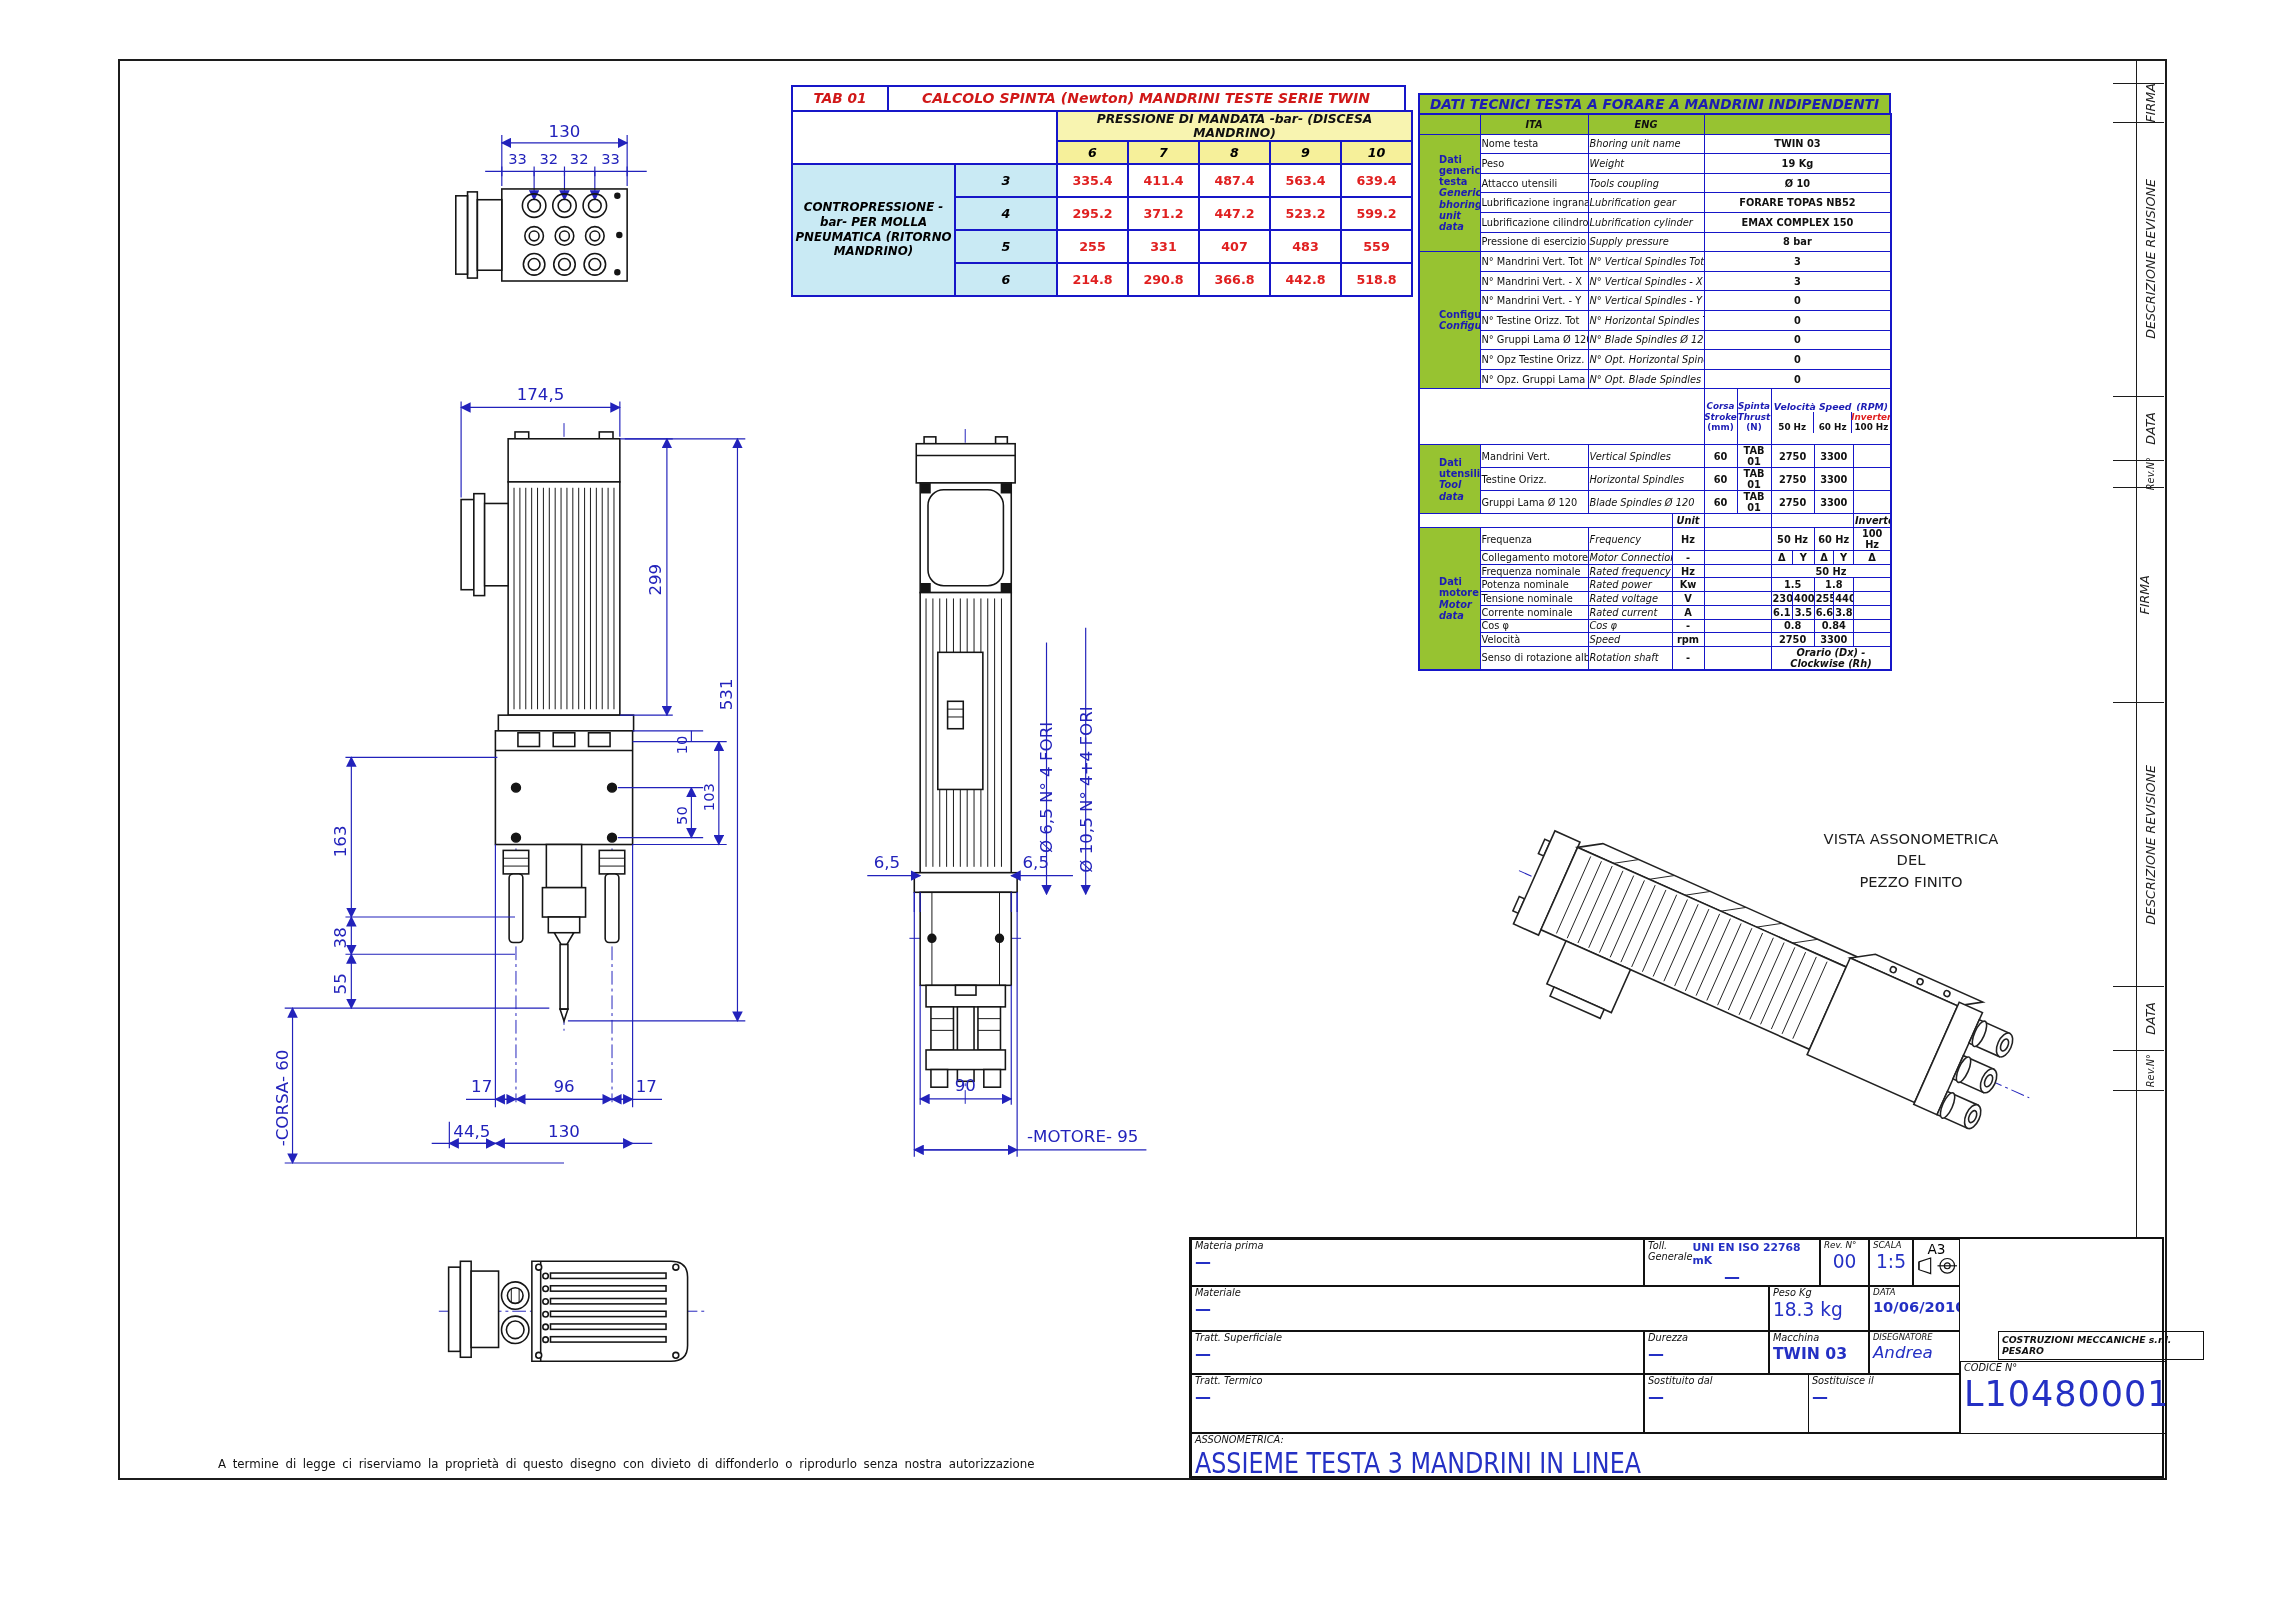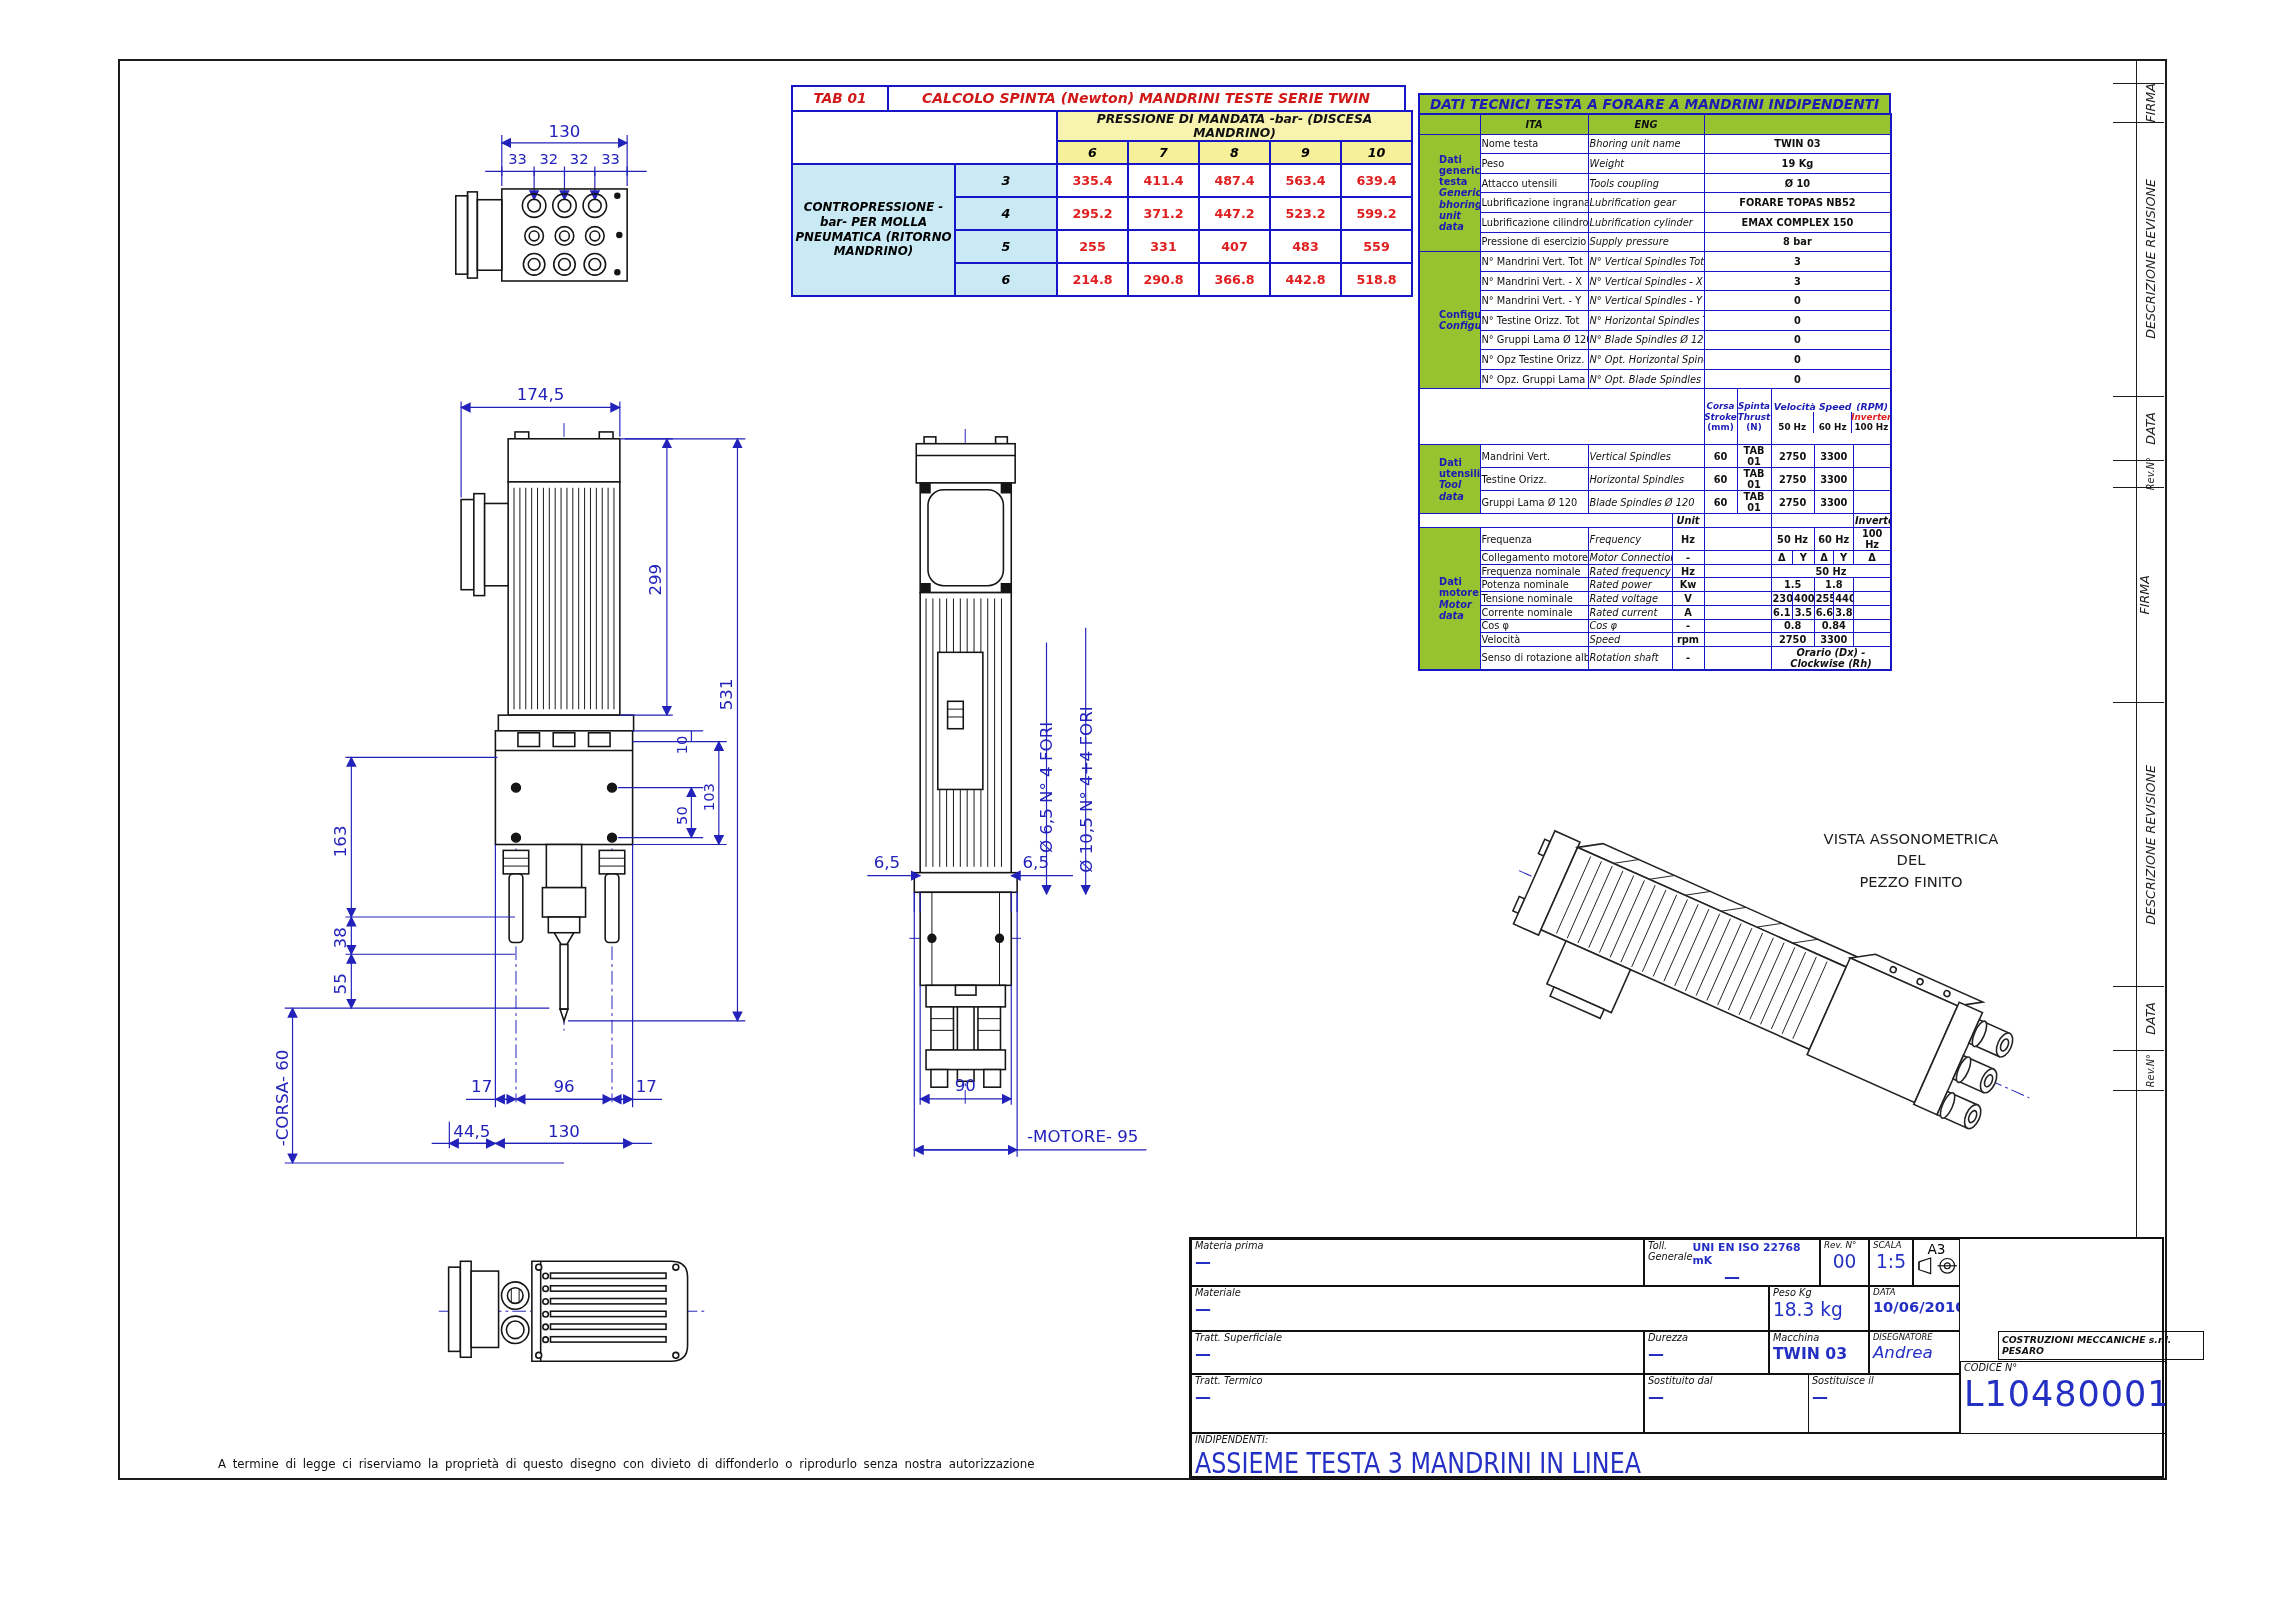--- a/index.html
+++ b/index.html
@@ -784,21 +784,21 @@
     </div>
     <div class="tbc" style="left:453px;top:135px;width:165px;height:59px">
       <div class="lab">Sostituito dal</div>
         <div class="dash">—</div>
     </div>
     <div class="tbc" style="left:617px;top:135px;width:152px;height:59px">
       <div class="lab">Sostituisce il</div>
         <div class="dash">—</div>
     </div>
     <div class="tbc" style="left:0;top:194px;width:975px;height:47px">
-      <div class="lab">INDIPENDENTI:</div>
+      <div class="lab">ASSONOMETRICA:</div>
       <div class="denomval">ASSIEME TESTA 3 MANDRINI IN LINEA</div>
     </div>
   </div>
 
   <div class="legal">A termine di legge ci riserviamo la proprietà di questo disegno con divieto di diffonderlo o riprodurlo senza nostra autorizzazione</div>
 
 </div>
 
 
 </body></html>

